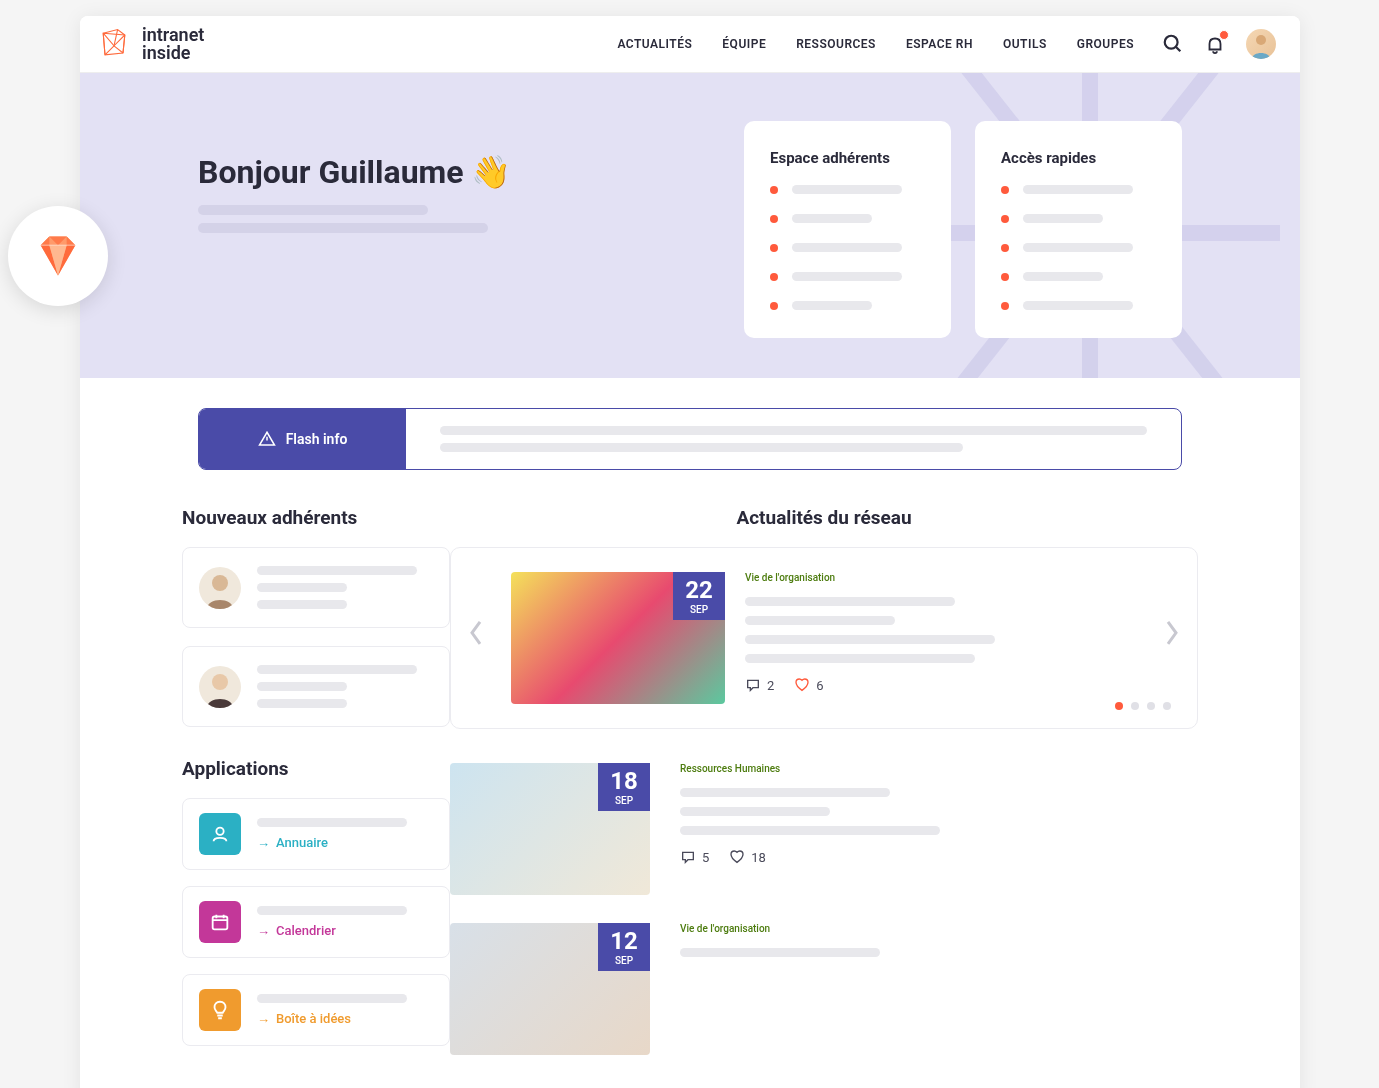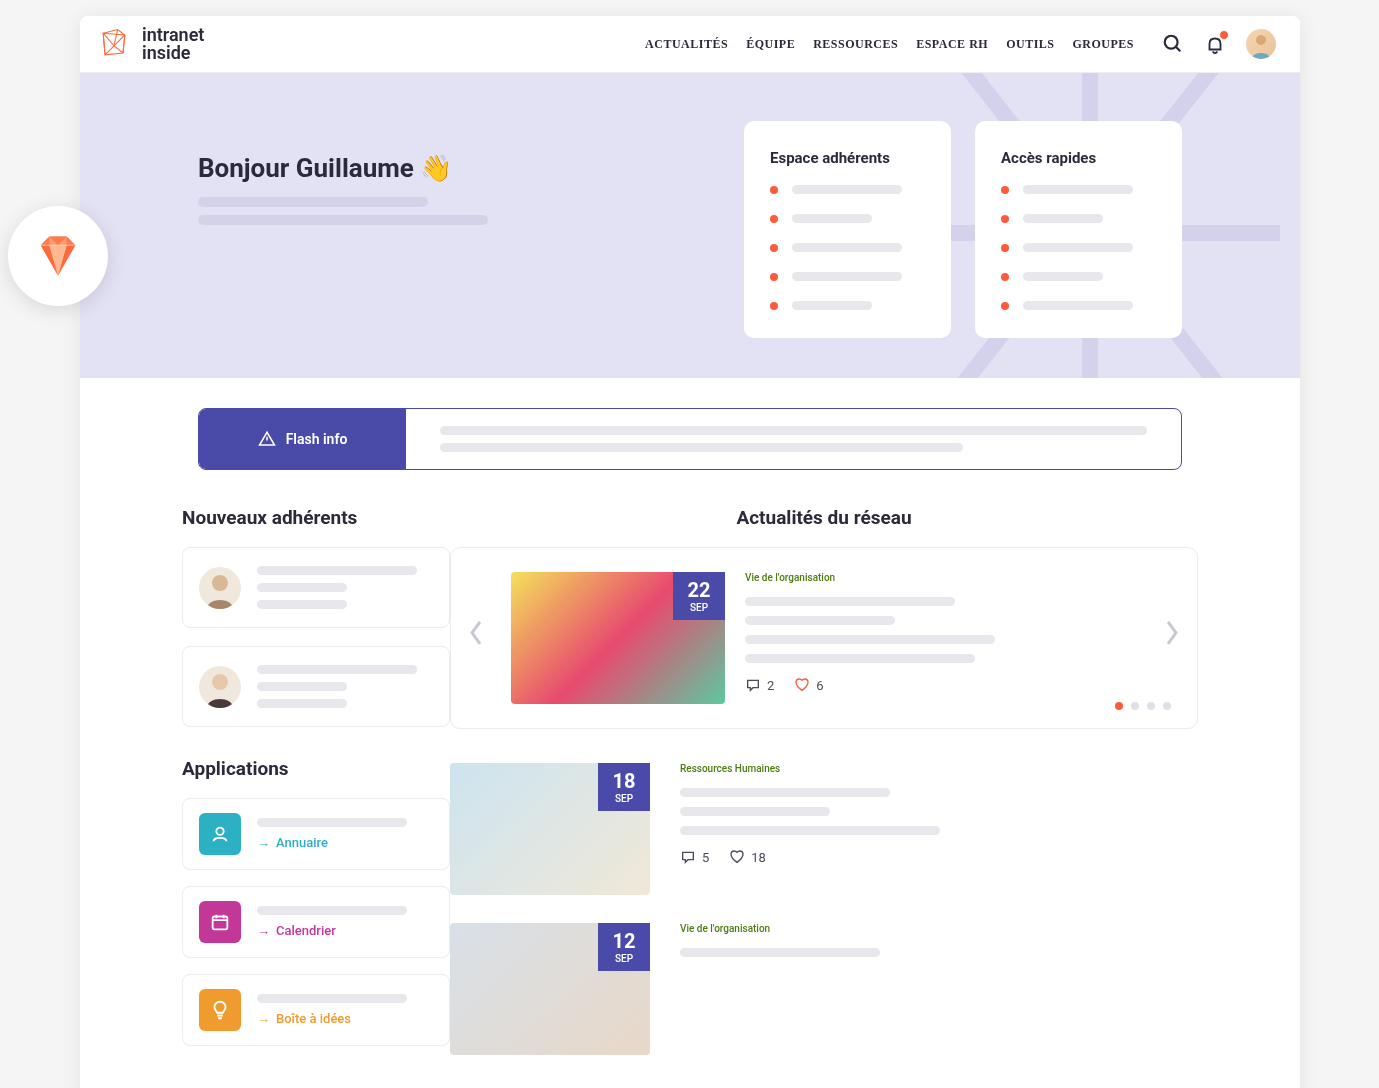--- a/index.html
+++ b/index.html
@@ -7,32 +7,32 @@
 .page { position: absolute; top: 16px; left: 80px; width: 1220px; height: 1088px; background: #fff; border-radius: 8px; overflow: hidden; box-shadow: 0 2px 20px rgba(0,0,0,0.08); }
 .float-icon { position: absolute; top: 206px; left: 8px; width: 100px; height: 100px; background: #fff; border-radius: 50%; box-shadow: 0 4px 20px rgba(0,0,0,0.12); display: flex; align-items: center; justify-content: center; z-index: 100; }
 .float-icon svg { width: 52px; height: 52px; }
 
 
 .header { height: 57px; display: flex; align-items: center; padding: 0 24px 0 16px; border-bottom: 1px solid #eee; background: #fff; }
 .logo { display: flex; align-items: center; gap: 10px; }
 .logo-mark { width: 36px; height: 36px; }
 .logo-text { color: #2a2a3a; font-size: 18px; font-weight: 600; line-height: 1; }
 .logo-text span { display: block; }
-.nav { display: flex; gap: 18px; margin-left: auto; margin-right: 28px; font-family: Liberation Serif, serif; }
+.nav { display: flex; gap: 30px; margin-left: auto; margin-right: 28px; }
 .nav-item { color: #2a2a3a; font-size: 12px; font-weight: 600; letter-spacing: 0.5px; text-decoration: none; cursor: pointer; }
 .header-icons { display: flex; align-items: center; gap: 20px; }
 .icon-btn { width: 22px; height: 22px; cursor: pointer; color: #2a2a3a; position: relative; }
 .notif-dot { position: absolute; top: -3px; right: -3px; width: 10px; height: 10px; background: #ff5a3c; border-radius: 50%; border: 1.5px solid #fff; }
 .avatar { width: 30px; height: 30px; border-radius: 50%; background: linear-gradient(135deg, #f5d7b3, #e8c298); cursor: pointer; overflow: hidden; }
 
 
 .hero { background: #e3e1f4; padding: 48px 118px 40px; display: flex; gap: 80px; position: relative; overflow: hidden; }
 .hero-deco { position: absolute; right: -40px; top: -20px; width: 500px; height: 380px; opacity: 0.35; }
 .hero-left { flex: 1; padding-top: 32px; }
-.hero-title { font-size: 26px; font-weight: 700; color: #2a2a3a; margin-bottom: 14px; }
+.hero-title { font-size: 32px; font-weight: 700; color: #2a2a3a; margin-bottom: 14px; }
 .skel-line { height: 10px; background: #d4d2e8; border-radius: 5px; margin-bottom: 8px; }
 .search-box { margin-top: 30px; background: #fff; border: 1px solid #dcdcec; border-radius: 8px; height: 48px; width: 288px; display: flex; align-items: center; padding: 0 14px; }
 .search-box input { border: none; outline: none; flex: 1; font-size: 13px; color: #2a2a3a; }
 .search-box input::placeholder { color: #7a7a8a; }
 .search-box svg { width: 20px; height: 20px; color: #4a4ba8; }
 .hero-cards { display: flex; gap: 24px; position: relative; z-index: 1; }
 .hero-card { background: #fff; border-radius: 10px; padding: 28px 26px; width: 207px; }
 .hero-card h3 { font-size: 15px; font-weight: 700; color: #2a2a3a; margin-bottom: 18px; }
 .hc-item { display: flex; align-items: center; gap: 14px; margin-bottom: 20px; }
 .hc-item:last-child { margin-bottom: 0; }
@@ -72,21 +72,21 @@
 
 
 .news-carousel { border: 1px solid #ebebf0; border-radius: 10px; padding: 24px 60px 24px; position: relative; margin-bottom: 34px; }
 .carousel-arrow { position: absolute; top: 50%; transform: translateY(-60%); color: #c8c8d0; cursor: pointer; }
 .carousel-arrow.left { left: 18px; }
 .carousel-arrow.right { right: 18px; }
 .carousel-arrow svg { width: 14px; height: 28px; }
 .news-item { display: flex; gap: 20px; }
 .news-img { width: 214px; height: 132px; background: linear-gradient(135deg, #f4e15a, #e84a6f, #5bc99f); border-radius: 4px; position: relative; flex-shrink: 0; }
 .news-date { position: absolute; top: 0; right: 0; width: 52px; height: 48px; background: #4a4ba8; color: #fff; display: flex; flex-direction: column; align-items: center; justify-content: center; }
-.news-date-day { font-size: 20px; font-weight: 700; line-height: 1; }
+.news-date-day { font-size: 24px; font-weight: 700; line-height: 1; }
 .news-date-month { font-size: 10px; font-weight: 500; margin-top: 2px; }
 .news-body { flex: 1; }
 .news-cat { color: #4d7c0f; font-size: 10px; font-weight: 500; margin-bottom: 14px; }
 .news-body .skel-line { background: #e8e8ec; height: 9px; margin-bottom: 10px; }
 .news-meta { display: flex; gap: 20px; margin-top: 14px; font-size: 13px; color: #4a4a5a; align-items: center; }
 .meta-item { display: flex; align-items: center; gap: 6px; }
 .meta-item.like svg { color: #ff5a3c; }
 .dots { position: absolute; bottom: 18px; right: 26px; display: flex; gap: 8px; }
 .dot { width: 8px; height: 8px; border-radius: 50%; background: #e0e0e6; }
 .dot.active { background: #ff5a3c; }

